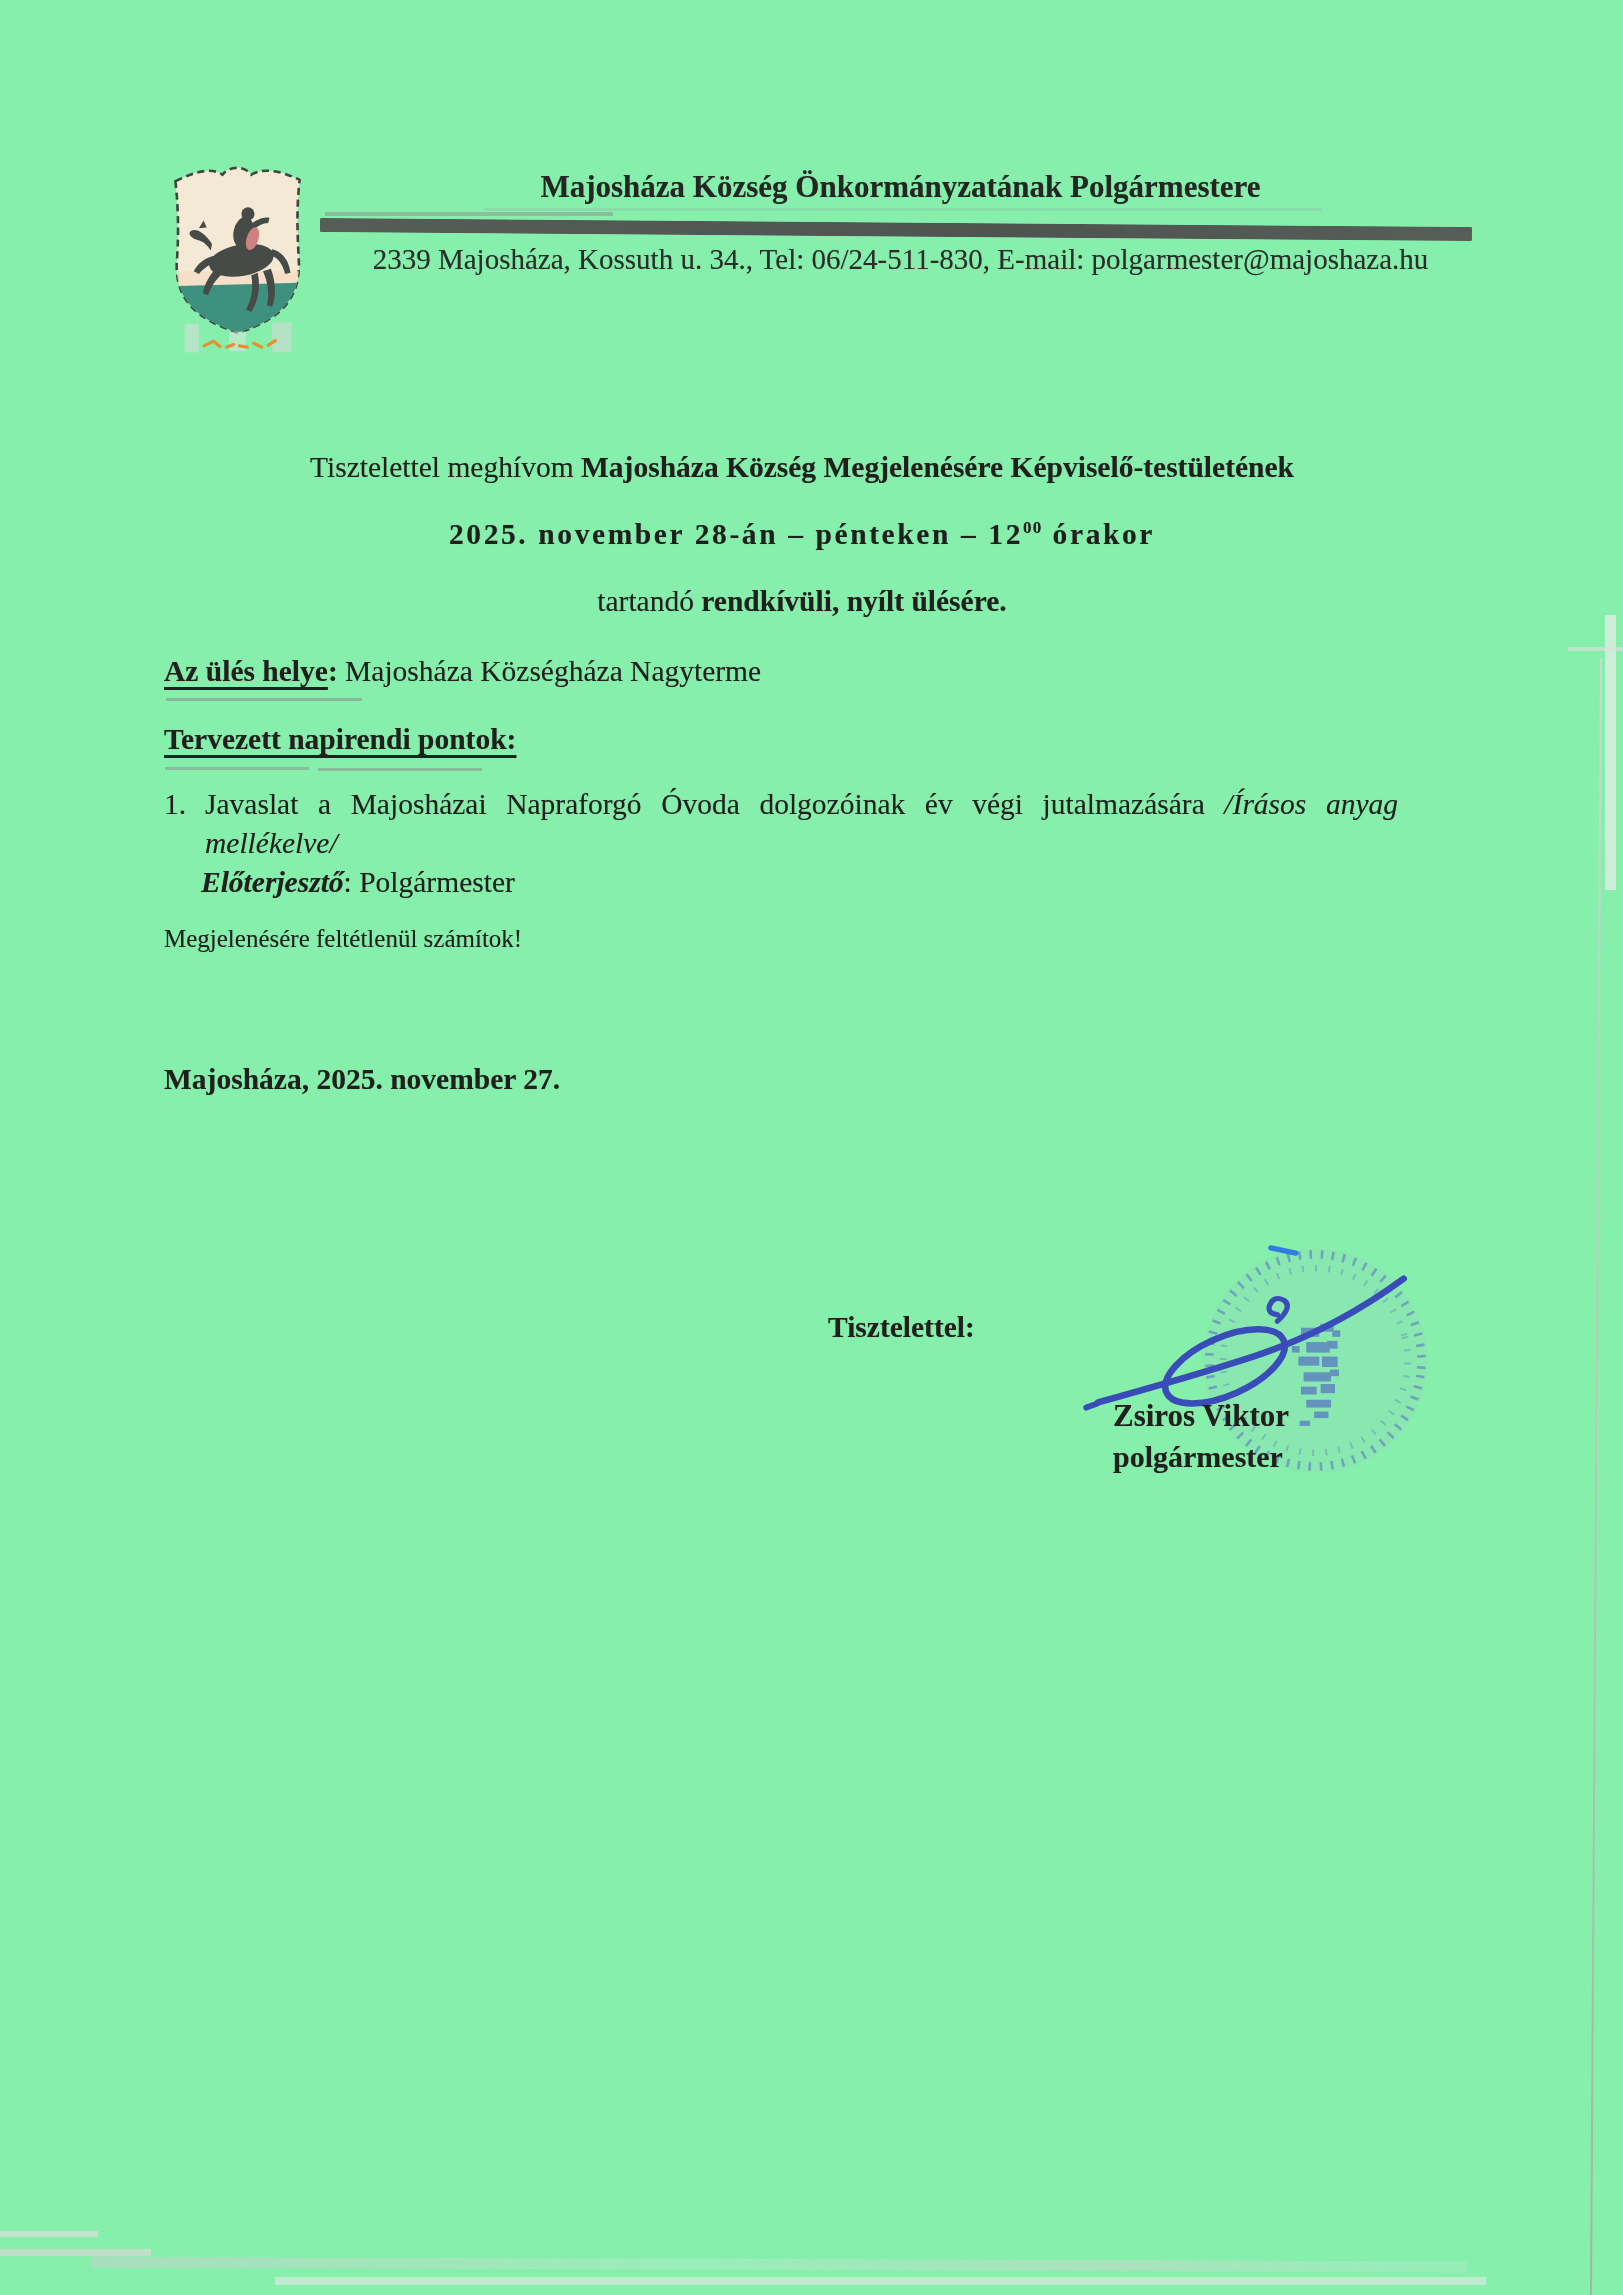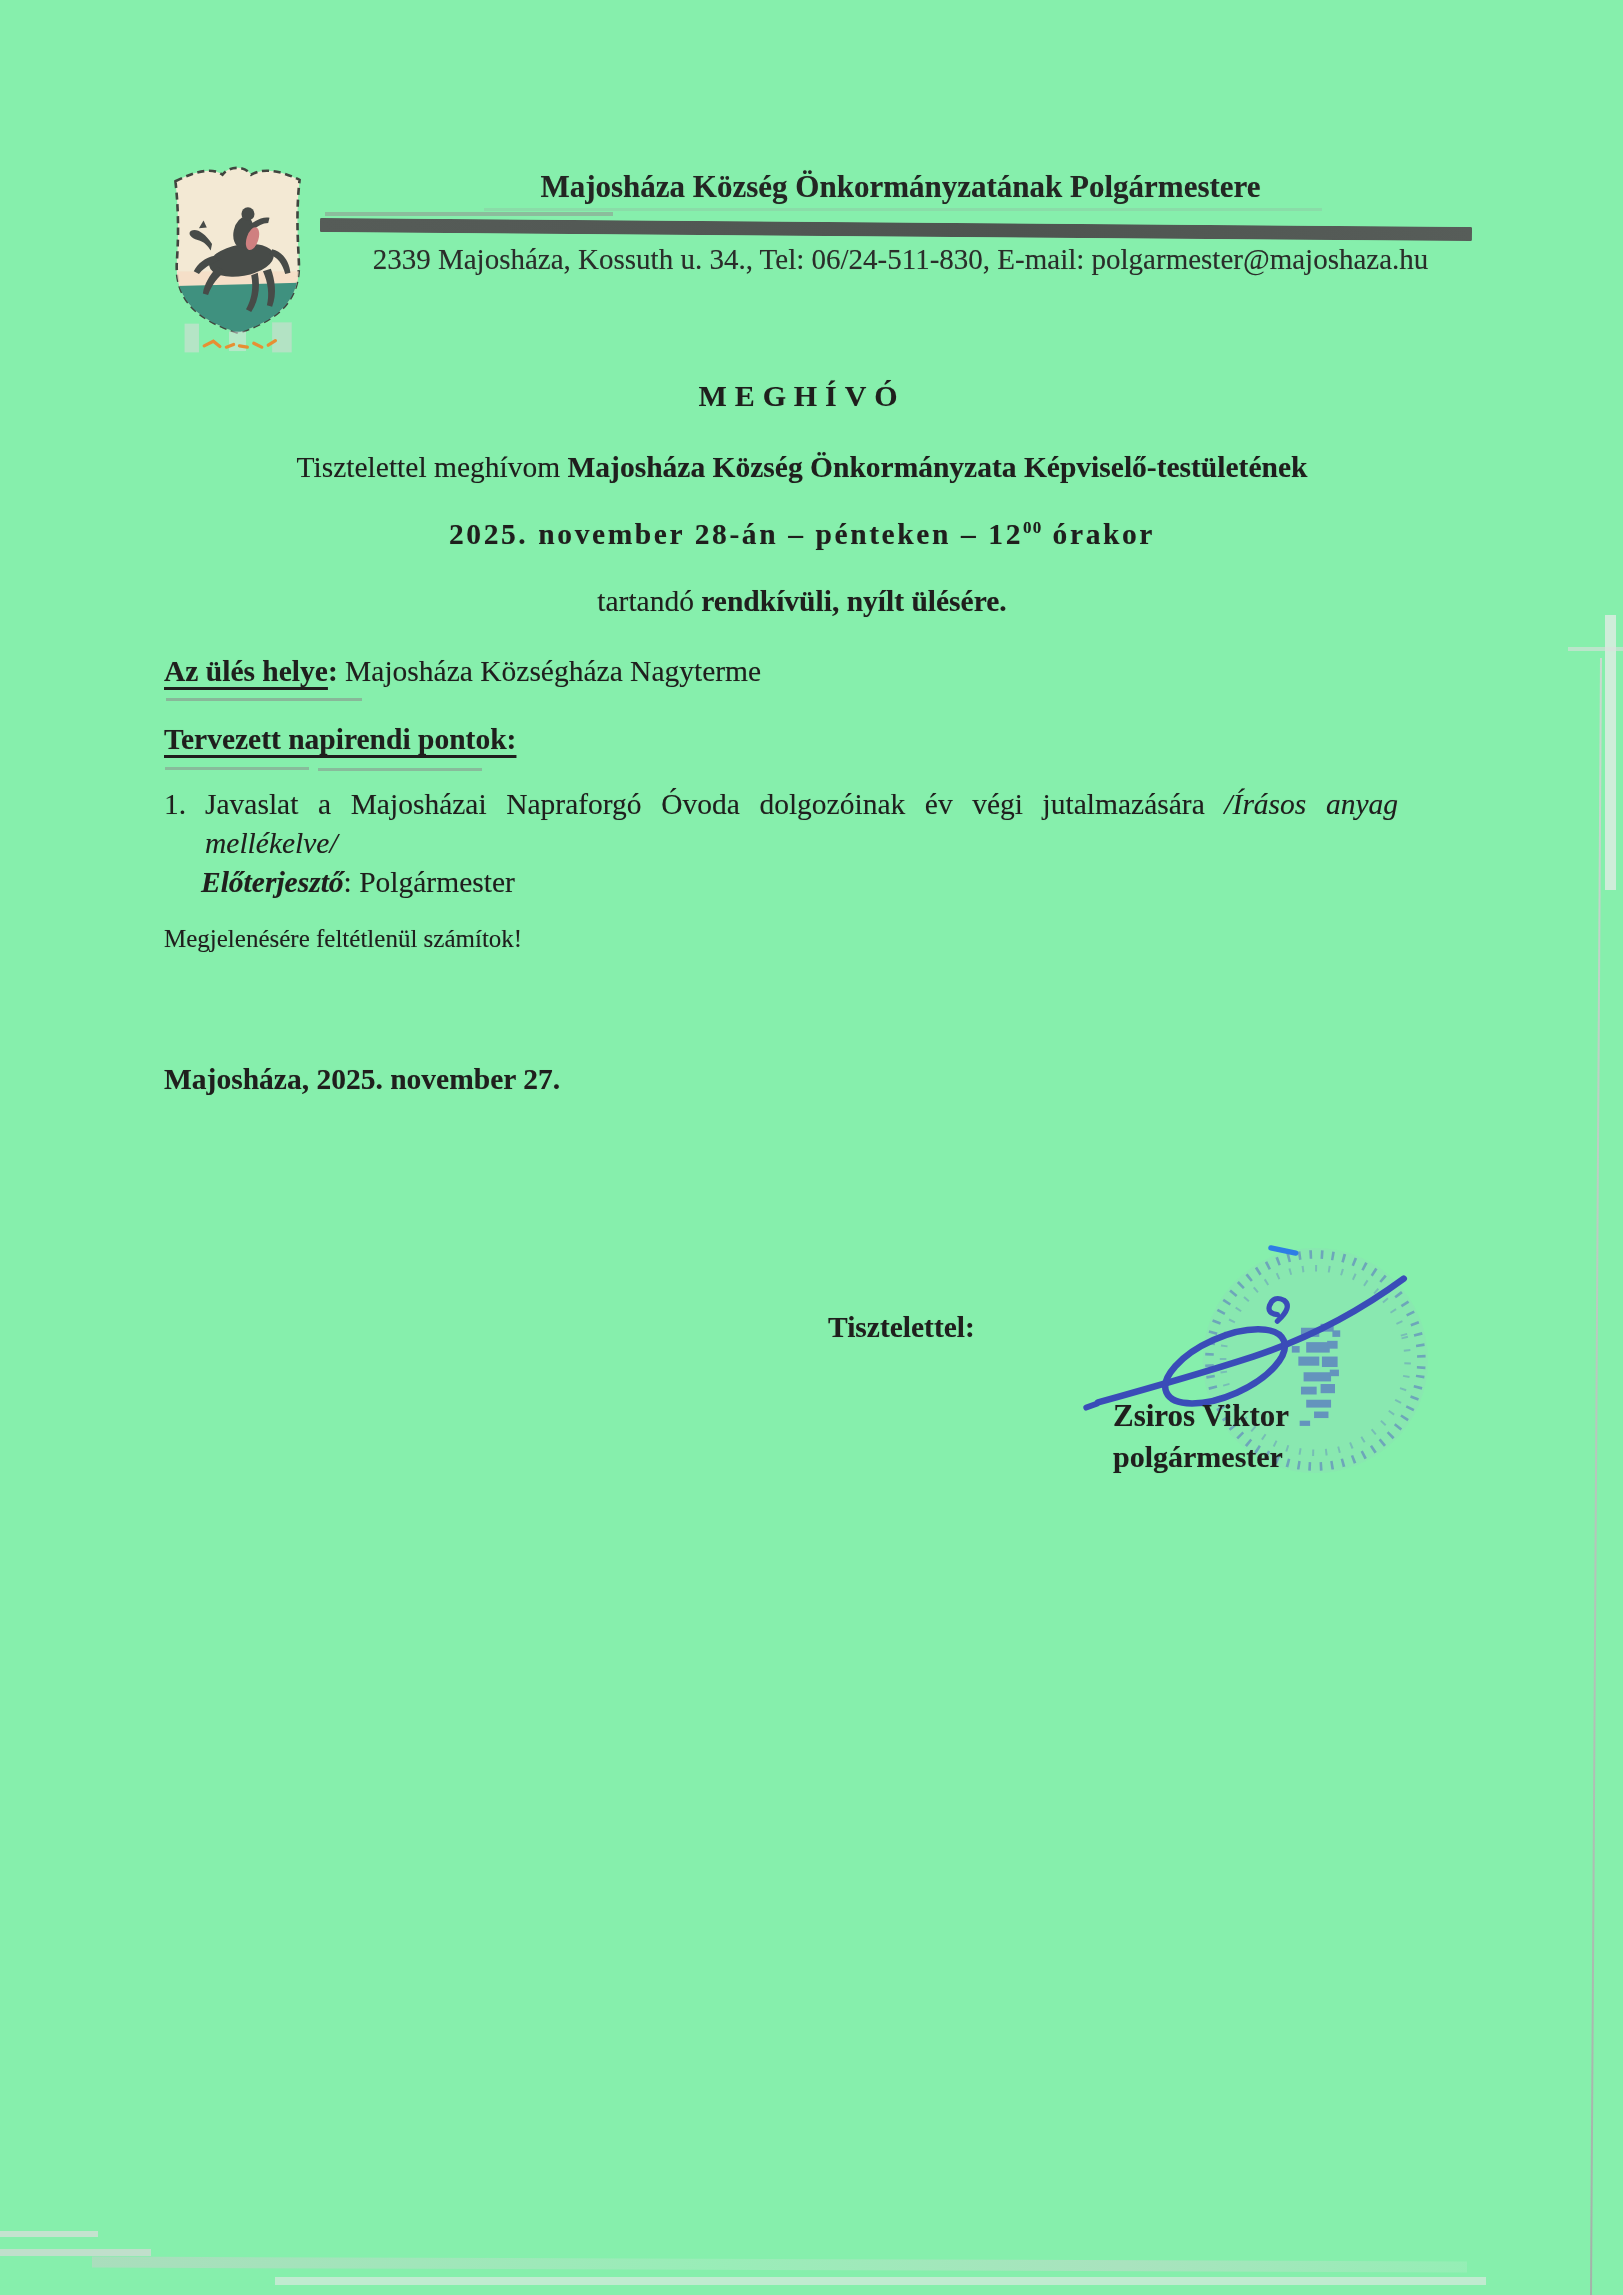--- a/index.html
+++ b/index.html
@@ -97,23 +97,22 @@
       </g>
     </g>
   </svg>
 
   <div class="txt center-head header-title">Majosháza Község Önkormányzatának Polgármestere</div>
   <div class="artifact" style="left:484px;top:208px;width:838px;height:2.6px;background:#999;opacity:.22;"></div>
   <div class="header-bar"></div>
   <div class="bar-echo" style="left:325px;top:212px;width:288px;height:3.9px;"></div>
   <div class="txt center-head header-address">2339 Majosháza, Kossuth u. 34., Tel: 06/24-511-830, E-mail: polgarmester@majoshaza.hu</div>
 
-  <div class="txt center-body doc-title">MEGHÍVÓ</div>
 
-  <div class="txt center-body intro fs"><span>Tisztelettel meghívom </span><span class="b">Majosháza Község Önkormányzata Képviselő-testületének</span></div>
+  <div class="txt center-body intro fs"><span>Tisztelettel meghívom </span><span class="b">Majosháza Község Megjelenésére Képviselő-testületének</span></div>
 
   <div class="txt center-body dateline"><span>2025. november 28-án – pénteken – 12</span><sup>00</sup><span> órakor</span></div>
 
   <div class="txt venue"><span class="b u">Az ülés helye</span><span class="b">: </span><span>Majosháza Községháza Nagyterme</span></div>
 
   <div class="txt center-body session fs"><span>tartandó </span><span class="b">rendkívüli, nyílt ülésére.</span></div>
   <div class="echo" style="left:166px;top:698px;width:196px;height:3.3px;opacity:.55;"></div>
 
   <div class="txt agenda-heading"><span class="b u">Tervezett napirendi pontok:</span></div>
   <div class="echo" style="left:165px;top:767px;width:144px;height:3.3px;opacity:.5;"></div>

